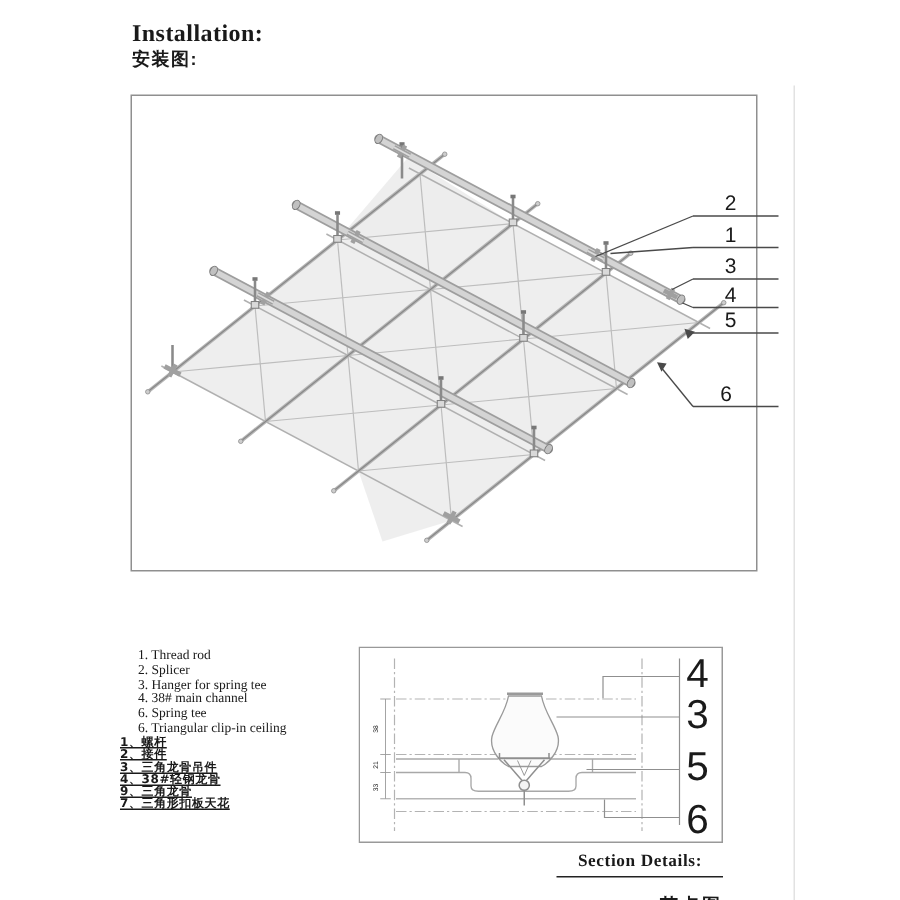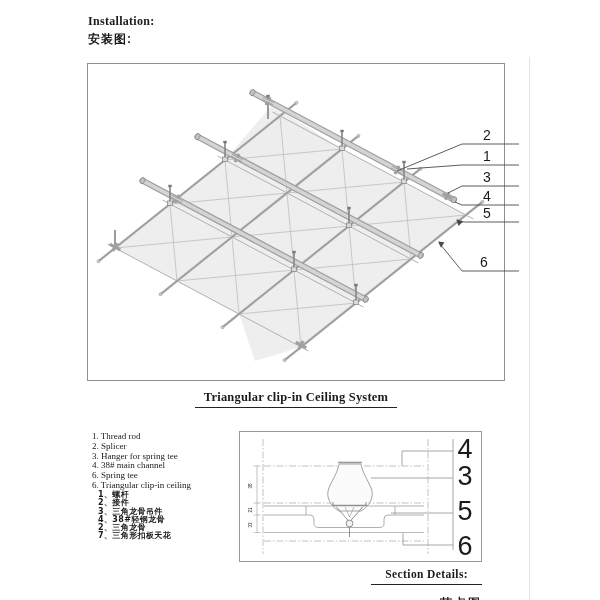--- a/index.html
+++ b/index.html
@@ -2,36 +2,36 @@
 <html><head>
 <meta charset="utf-8">
 <style>
   html,body{margin:0;padding:0;}
   body{
     width:600px;height:600px;position:relative;background:#ffffff;
     font-family:"Liberation Serif", serif;color:#1a1a1a;overflow:hidden;
   }
   .abs{position:absolute;}
   
-  .hdr-en{left:88px;top:14px;font-size:12px;font-weight:bold;letter-spacing:.3px;}
+  .hdr-en{left:88px;top:14px;font-size:16px;font-weight:bold;letter-spacing:.3px;}
   .hdr-zh{left:88px;top:31px;font-size:12px;font-weight:bold;font-family:Liberation Sans, sans-serif;letter-spacing:1px;}
   
   .sheet-line{left:529px;top:57px;width:1px;height:543px;background:#e2e2e2;}
   
   .main-svg{left:87px;top:63px;overflow:visible;}
   
   .title-wrap{left:87px;top:388px;width:418px;text-align:center;line-height:1;}
   .title-en{display:inline-block;font-size:12.5px;font-weight:bold;letter-spacing:.2px;
     border-bottom:1.2px solid #222;padding:0 9px 3px 9px;}
   .title-zh{display:inline-block;font-family:"DejaVu Sans",sans-serif;font-size:12.5px;font-weight:bold;
     letter-spacing:2px;border-bottom:1.2px solid #222;padding:0 6px 3px 6px;margin-top:4px;}
   
   .legend-en{left:92px;top:432px;font-size:9px;line-height:9.8px;white-space:nowrap;}
-  .legend-zh{left:98px;top:491px;font-family:"DejaVu Sans",sans-serif;font-weight:bold;
-    font-size:8px;line-height:8.3px;white-space:nowrap;letter-spacing:.4px;}
+  .legend-zh{left:80px;top:491px;font-family:"DejaVu Sans",sans-serif;font-weight:bold;
+    font-size:8px;line-height:8.3px;white-space:nowrap;letter-spacing:.4px;text-decoration:underline;}
   
   .section-svg{left:239px;top:431px;}
   .section-title{left:239px;top:565px;width:243px;text-align:right;line-height:1;}
   .section-title .en{display:inline-block;font-size:11.5px;font-weight:bold;letter-spacing:.4px;
     border-bottom:1.2px solid #222;padding:0 14px 3px 14px;}
   .section-title .zh{font-family:"DejaVu Sans",sans-serif;font-size:12px;font-weight:bold;
     letter-spacing:2px;margin-top:12px;}
   svg text{font-family:"Liberation Sans",sans-serif;fill:#1a1a1a;}
 </style>
 </head>
@@ -216,37 +216,37 @@
     <text x="400" y="77">2</text>
     <text x="400" y="98">1</text>
     <text x="400" y="119">3</text>
     <text x="400" y="138">4</text>
     <text x="400" y="155">5</text>
     <text x="397" y="204">6</text>
   </g>
 </svg>
 
 <div class="abs title-wrap">
-  <span class="title-en">Triangular clip-in Ceiling System</span><br>
+  <br>
 </div>
 
 <div class="abs legend-en">
   <div>1. Thread rod</div>
   <div>2. Splicer</div>
   <div>3. Hanger for spring tee</div>
   <div>4. 38# main channel</div>
   <div>6. Spring tee</div>
   <div>6. Triangular clip-in ceiling</div>
 </div>
 <div class="abs legend-zh">
   <div>1、螺杆</div>
   <div>2、接件</div>
   <div>3、三角龙骨吊件</div>
   <div>4、38#轻钢龙骨</div>
-  <div>2、三角龙骨</div>
+  <div>9、三角龙骨</div>
   <div>7、三角形扣板天花</div>
 </div>
 
 <svg class="abs section-svg" width="243" height="131" viewBox="0 0 243 131">
   <rect x="0.5" y="0.5" width="242" height="130" fill="#ffffff" stroke="#999999" stroke-width="1"></rect>
 
   <g stroke="#b3b3b3" stroke-width="0.8" stroke-dasharray="7 2 1.5 2">
     <line x1="24" y1="8" x2="24" y2="123"></line>
     <line x1="189" y1="8" x2="189" y2="123"></line>
     <line x1="25" y1="35" x2="185" y2="35"></line>

